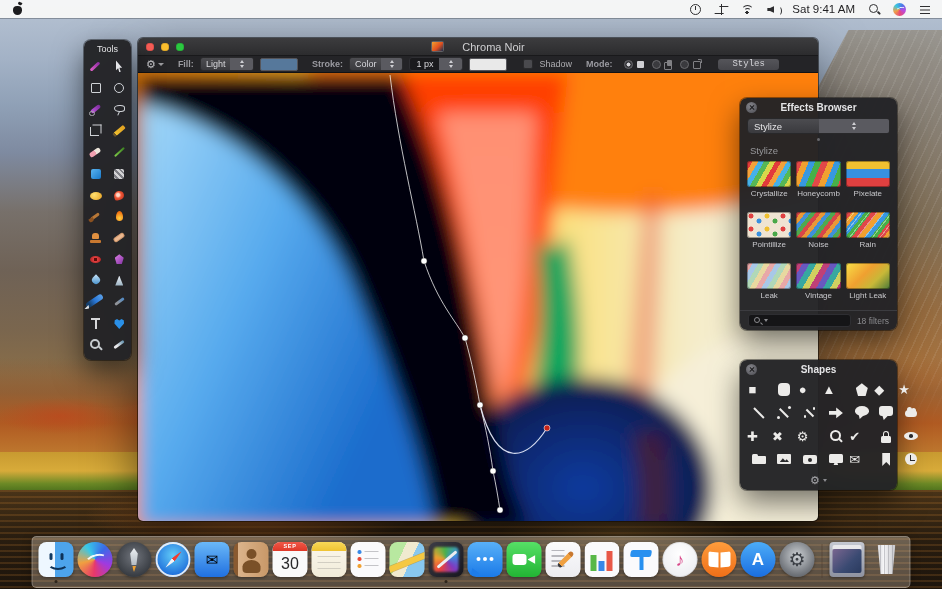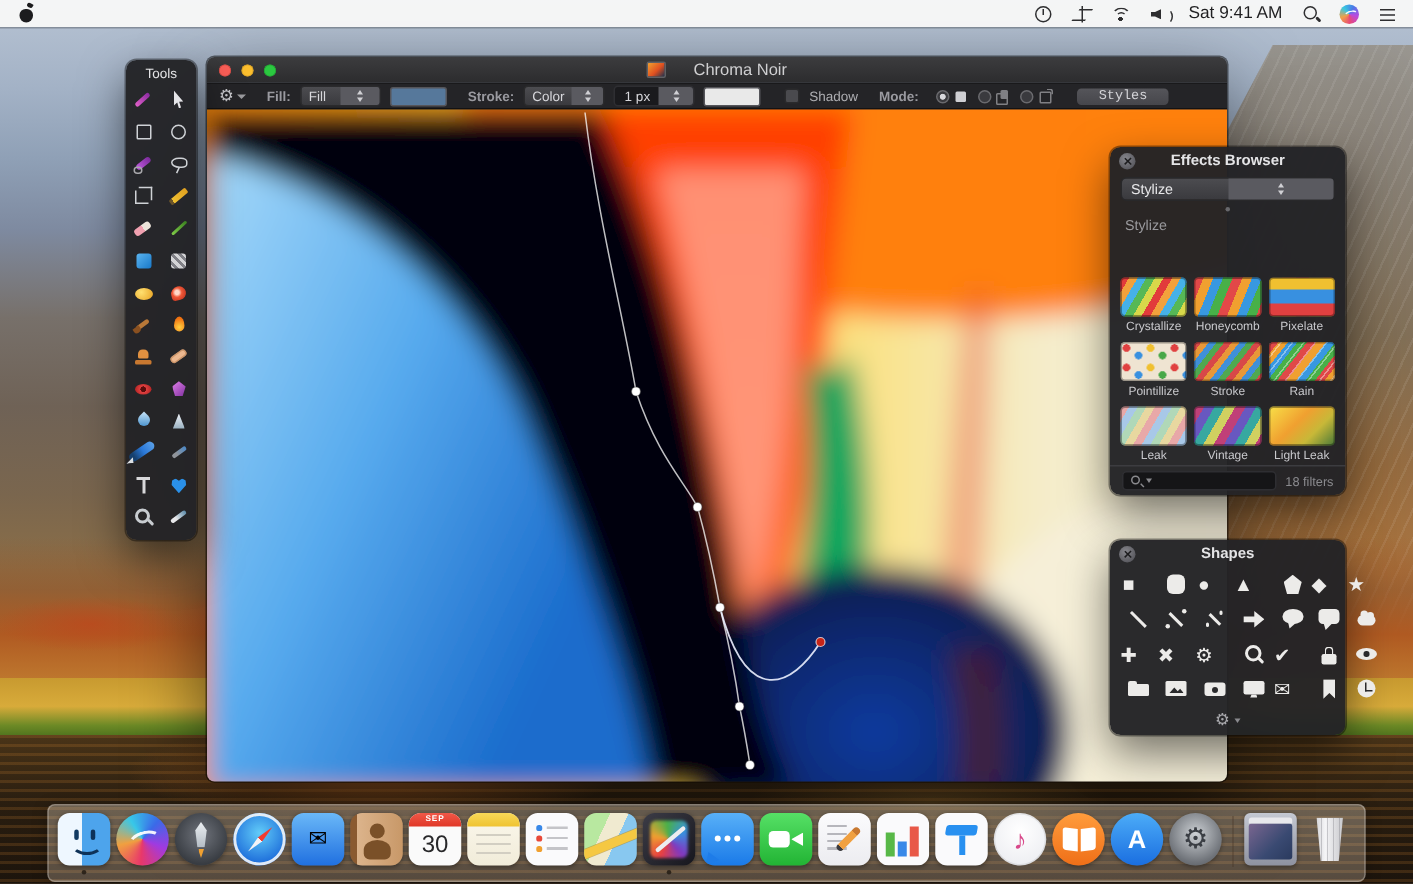--- a/index.html
+++ b/index.html
@@ -164,21 +164,21 @@
   .canvas{position:relative;height:449px;background:#0a0a0c;cursor:crosshair;}
   .canvas svg{display:block;width:100%;height:100%;}
 
   
   .effects{left:740px;top:98px;width:157px;height:232px;display:flex;flex-direction:column;}
   .fx-select{margin:5px 7px 0;height:14px;display:flex;align-items:center;
     background:linear-gradient(180deg,#4c4c50,#3a3a3e);border:1px solid #28282a;border-radius:4px;cursor:pointer;}
   .fx-select span{flex:1;padding:0 6px;font-size:9.5px;color:#e6e6e8;}
   .fx-dot{width:3px;height:3px;border-radius:50%;background:#68686c;margin:4px auto 0;}
   .fx-section{font-size:9.5px;color:#98989c;margin:4px 10px 5px;}
-  .fx-grid{display:grid;grid-template-columns:repeat(3,1fr);gap:4px 5px;padding:0 7px;flex:1;margin-top:24px;}
+  .fx-grid{display:grid;grid-template-columns:repeat(3,1fr);gap:4px 5px;padding:0 7px;flex:1;}
   .fx-item{cursor:pointer;text-align:center;}
   .fx-thumb{height:26px;border-radius:3px;box-shadow:inset 0 0 0 1px rgba(0,0,0,.35);}
   .fx-label{display:block;font-size:8px;color:#c8c8cc;margin-top:2px;white-space:nowrap;}
   .fx-bottom{border-top:1px solid #3c3c40;height:19px;display:flex;align-items:center;padding:0 8px;gap:6px;}
   .fx-search{flex:1;height:11px;background:#151517;border-radius:3px;border:1px solid #2e2e32;
     display:flex;align-items:center;padding:0 4px;gap:2px;cursor:text;}
   .sg-mag{position:relative;width:9px;height:9px;display:inline-block;}
   .sg-mag::before{content:"";position:absolute;left:1px;top:1px;width:4px;height:4px;border:1.2px solid #8a8a8e;border-radius:50%;}
   .sg-mag::after{content:"";position:absolute;left:6.5px;top:6.5px;width:2.8px;height:1.2px;background:#8a8a8e;transform:rotate(45deg);}
   .sg-chev{width:0;height:0;border-left:2.5px solid transparent;border-right:2.5px solid transparent;border-top:3px solid #8a8a8e;}
@@ -455,21 +455,21 @@
       </span>
       <span class="doc-title">
         <span class="proxy-icon"></span>
         <span>Chroma Noir</span>
       </span>
     </div>
     <div class="doc-toolbar">
       <span class="tb-gear">⚙<i class="tb-chev"></i></span>
       <span class="tb-label">Fill:</span>
       <span class="tb-select">
-        <span>Fill</span>
+        <span>Light</span>
         <span class="stepper">
             <i class="up"></i>
             <i class="dn"></i>
           </span>
       </span>
       <span class="tb-swatch" style="background: rgb(86, 120, 155);"></span>
       <span class="tb-label">Stroke:</span>
       <span class="tb-select">
         <span>Color</span>
         <span class="stepper">
@@ -578,21 +578,21 @@
         <div class="fx-item">
           <div class="fx-thumb t-pixelate"></div>
           <span class="fx-label">Pixelate</span>
         </div>
         <div class="fx-item">
           <div class="fx-thumb t-pointillize"></div>
           <span class="fx-label">Pointillize</span>
         </div>
         <div class="fx-item">
           <div class="fx-thumb t-noise"></div>
-          <span class="fx-label">Stroke</span>
+          <span class="fx-label">Noise</span>
         </div>
         <div class="fx-item">
           <div class="fx-thumb t-rain"></div>
           <span class="fx-label">Rain</span>
         </div>
         <div class="fx-item">
           <div class="fx-thumb t-snow"></div>
           <span class="fx-label">Leak</span>
         </div>
         <div class="fx-item">

